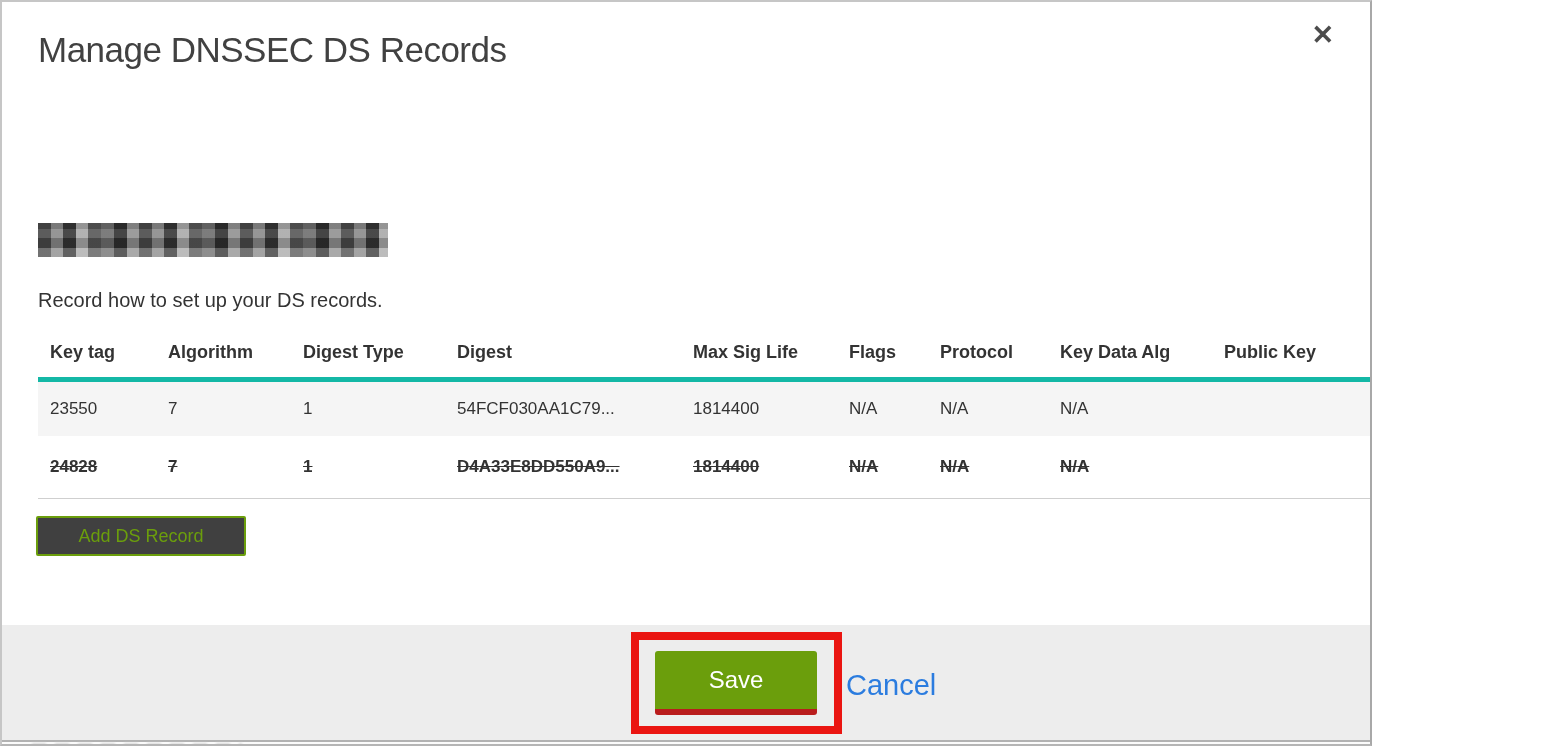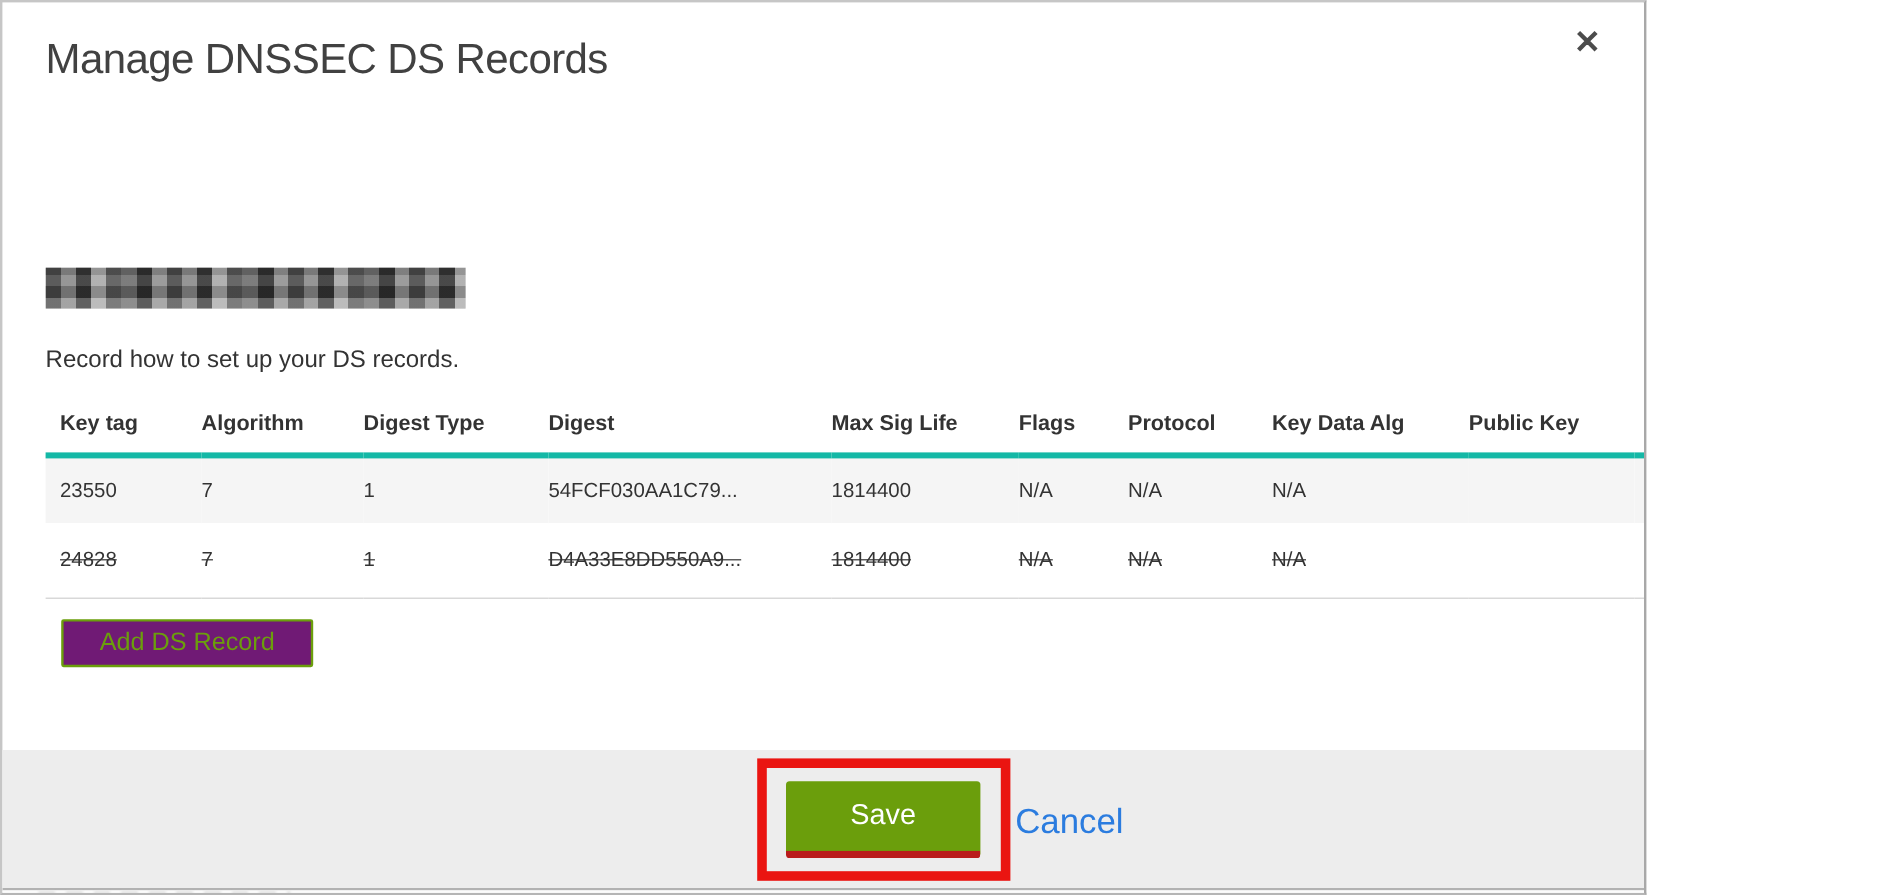--- a/index.html
+++ b/index.html
@@ -40,35 +40,35 @@
     border-collapse:collapse; table-layout:fixed; font-size:17px; color:#333;
   }
   .ds-table th {
     height:51px; text-align:left; vertical-align:middle;
     font-weight:700; font-size:18px; color:#333;
   }
   .ds-table td { height:57px; vertical-align:middle; }
   .ds-table .first-cell { padding-left:12px; }
   .row-active { background:#f5f5f5; border-top:5px solid #14b8a6; }
   .row-deleted { background:#fff; border-bottom:1px solid #cfcfcf; }
-  .row-deleted td.strike { text-decoration:line-through; }
+  .row-deleted td.strike { text-decoration:line-through;font-weight:bold; }
   .row-deleted td { height:62px; }
 
   .cell-actions { text-align:right; padding-right:4px; white-space:nowrap; }
   .icon-btn { display:inline-block; vertical-align:middle; cursor:pointer; }
   .icon-btn + .icon-btn { margin-left:1px; }
 
   .undo-cell { text-align:right; padding-right:12px; }
   .undo-link { color:#2b7cdf; cursor:pointer; text-decoration:none; font-size:12px;font-style:italic; }
 
   .add-ds-btn {
-    position:absolute; left:49px; top:514px;
+    position:absolute; left:34px; top:514px;
     width:210px; height:40px;
-    background:#701a75; border:2px solid #6b9e0c; border-radius:2px;
-    color:#6b9e0c; font-size:21px; font-family:"Liberation Sans", sans-serif;
+    background:#404040; border:2px solid #6b9e0c; border-radius:2px;
+    color:#6b9e0c; font-size:18px; font-family:"Liberation Sans", sans-serif;
     cursor:pointer;
   }
 
   .footer {
     position:absolute; left:0; top:623px; width:100%; height:115px;
     background:#ededed;
   }
 
   .save-btn {
     position:absolute; left:653px; top:649px;

